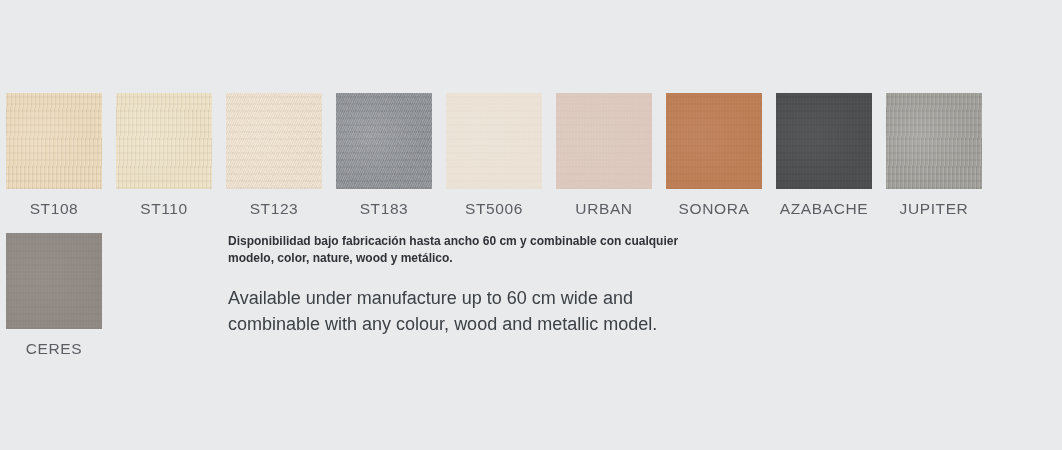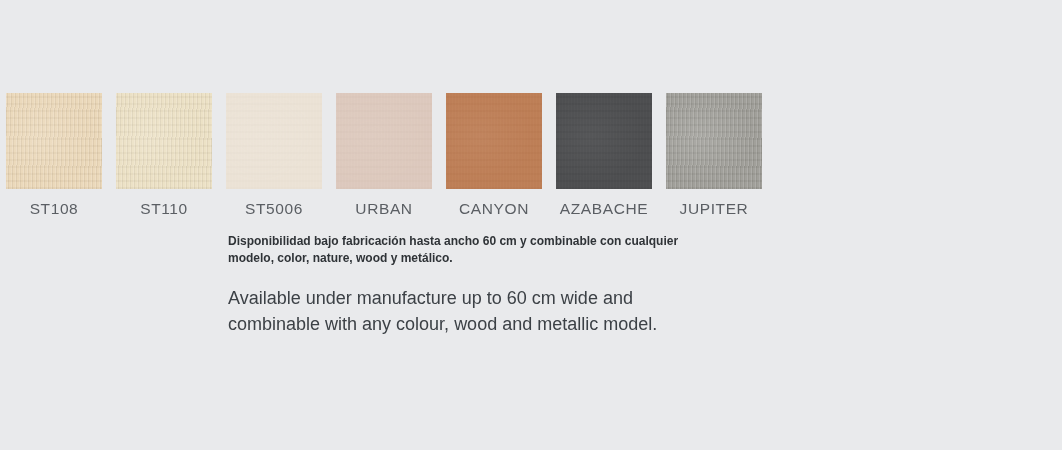--- a/index.html
+++ b/index.html
@@ -141,41 +141,53 @@
   <div class="swatch-row row-1">
       <div class="swatch-cell">
         <div class="swatch-chip grain-fiber" style="background-color: rgb(234, 214, 182);"></div>
         <div class="swatch-label">ST108</div>
       </div>
       <div class="swatch-cell">
         <div class="swatch-chip grain-fiber" style="background-color: rgb(235, 223, 194);"></div>
         <div class="swatch-label">ST110</div>
       </div>
       <div class="swatch-cell">
+        <div class="swatch-chip grain-stone" style="background-color: rgb(238, 224, 204);"></div>
+        <div class="swatch-label">ST123</div>
+      </div>
+      <div class="swatch-cell">
+        <div class="swatch-chip grain-stone" style="background-color: rgb(138, 141, 146);"></div>
+        <div class="swatch-label">ST183</div>
+      </div>
+      <div class="swatch-cell">
         <div class="swatch-chip grain-plain" style="background-color: rgb(236, 227, 214);"></div>
         <div class="swatch-label">ST5006</div>
       </div>
       <div class="swatch-cell">
         <div class="swatch-chip grain-plain" style="background-color: rgb(221, 201, 189);"></div>
         <div class="swatch-label">URBAN</div>
       </div>
       <div class="swatch-cell">
         <div class="swatch-chip grain-plain" style="background-color: rgb(189, 125, 84);"></div>
-        <div class="swatch-label">CANYON</div>
+        <div class="swatch-label">SONORA</div>
       </div>
       <div class="swatch-cell">
         <div class="swatch-chip grain-plain" style="background-color: rgb(75, 76, 78);"></div>
         <div class="swatch-label">AZABACHE</div>
       </div>
       <div class="swatch-cell">
         <div class="swatch-chip grain-fiber" style="background-color: rgb(155, 154, 148);"></div>
         <div class="swatch-label">JUPITER</div>
       </div>
     </div>
   <div class="swatch-row row-2">
+      <div class="swatch-cell">
+        <div class="swatch-chip grain-plain" style="background-color: rgb(143, 136, 131);"></div>
+        <div class="swatch-label">CERES</div>
+      </div>
     </div>
 
   <div class="notes">
     <p class="note-es">Disponibilidad bajo fabricación hasta ancho 60 cm y combinable con cualquier modelo, color, nature, wood y metálico.</p>
     <p class="note-en">Available under manufacture up to 60 cm wide and combinable with any colour, wood and metallic model.</p>
   </div>
 
 </div>
 
 </body></html>

